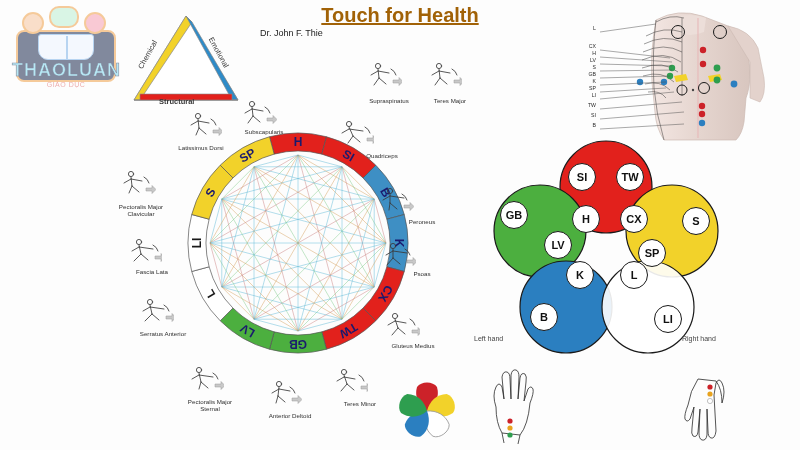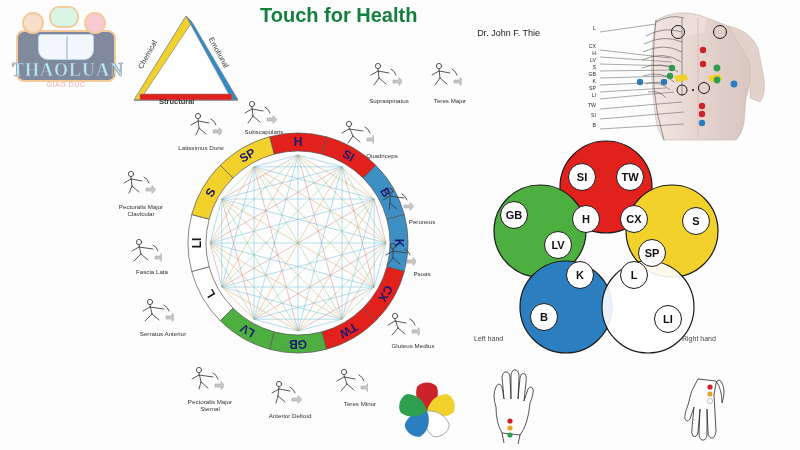--- a/index.html
+++ b/index.html
@@ -45,21 +45,20 @@
     border: 2px solid #f0a24a;
   }
   .lb1 { left: 14px; top: 8px; width: 22px; height: 22px; background: #f7c6a0; }
   .lb2 { left: 41px; top: 2px; width: 30px; height: 22px; background: #bdf0d2; border-radius: 10px; }
   .lb3 { left: 76px; top: 8px; width: 22px; height: 22px; background: #f7a0b4; }
   .logo-text {
     position: absolute; left: 4px; top: 56px; width: 108px;
     text-align: center;
     font-size: 18px; font-weight: bold; letter-spacing: 1px;
     color: #7fd8f0;
-    font-family: Liberation Serif, serif;
     -webkit-text-stroke: 0.6px #1d2b4f;
   }
   .logo-sub {
     position: absolute; left: 4px; top: 77px; width: 108px;
     text-align: center; font-size: 7px; color: #e06a6a;
     letter-spacing: 0.5px;
   }
 
   
   .tri-wrap { position: absolute; left: 126px; top: 8px; width: 120px; height: 104px; }
@@ -67,25 +66,25 @@
     position: absolute; font-size: 7.5px; color: #3a3a3a;
     white-space: nowrap;
   }
   .tri-chem { left: 6px; top: 42px; transform: rotate(-61deg); }
   .tri-emo { left: 76px; top: 40px; transform: rotate(61deg); }
   .tri-str { left: 33px; top: 89px; font-weight: bold; }
 
   
   .title {
     position: absolute; left: 260px; top: 4px; width: 280px;
-    text-align: left; font-size: 20px; font-weight: bold; color: #15803d;
+    text-align: center; font-size: 20px; font-weight: bold; color: #a16207; text-decoration: underline;
   }
   .subtitle {
     position: absolute; left: 260px; top: 28px; width: 280px;
-    text-align: right; font-size: 9px; color: #222;
+    text-align: left; font-size: 9px; color: #222;
   }
 
   
   .wheel-wrap { position: absolute; left: 185px; top: 130px; width: 226px; height: 226px; }
 
   
   .mlabel {
     position: absolute; font-size: 6.2px; color: #303030;
     text-align: center; line-height: 1.15; white-space: pre-line;
     width: 64px;

